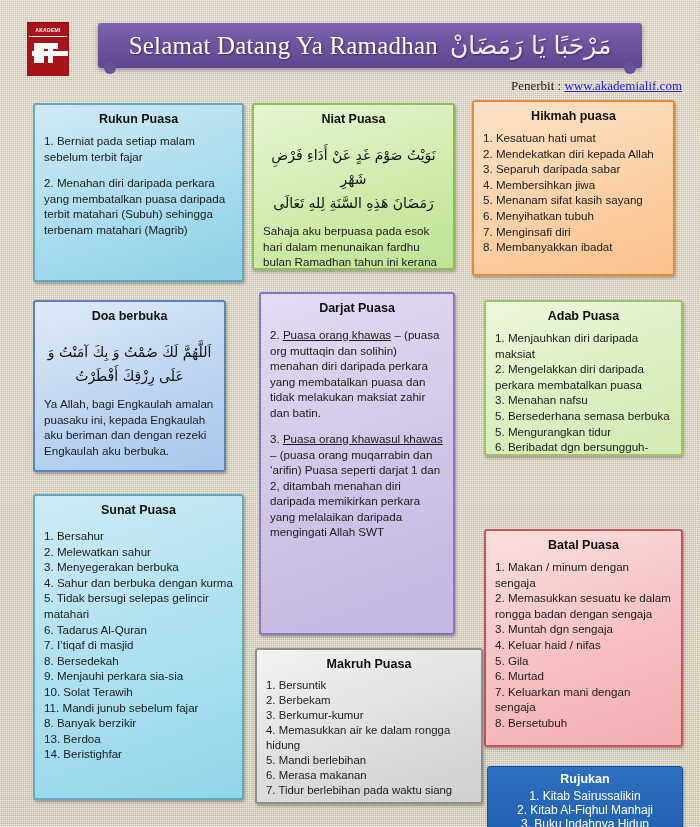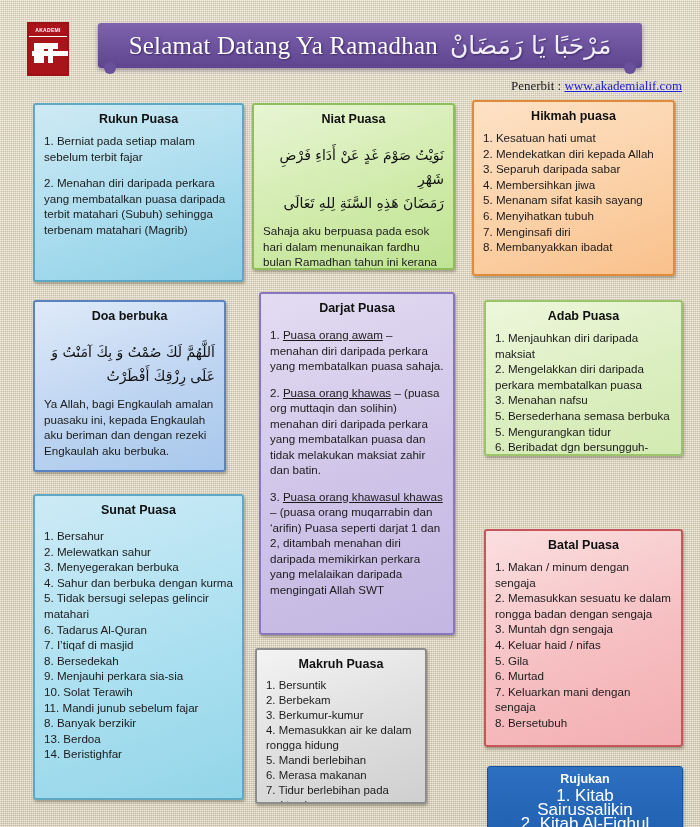--- a/index.html
+++ b/index.html
@@ -86,21 +86,21 @@
     text-align:center;font-weight:bold;font-size:12.5px;color:#111;
     margin:1px 0 6px 0;line-height:15px;
   }
   .card ol, .card ul{margin:0;padding:0;list-style:none;}
   .card li, .card p{
     font-size:11.6px;line-height:15.5px;color:#1b1b1b;margin:0;
   }
   .card p.gap{margin-top:11px;}
   .u{text-decoration:underline;}
   .arabic{
-    direction:rtl;text-align:right;font-family:"DejaVu Sans",sans-serif;
+    direction:rtl;text-align:center;font-family:"DejaVu Sans",sans-serif;
     font-size:14px;line-height:24px;color:#111;margin:16px 0 8px 0;
   }
 
   
   #rukun{
     left:33px;top:103px;width:211px;height:179px;
     background:linear-gradient(160deg,#cfeaf4 0%, #a9dcee 55%, #8fd0e6 100%);
     border:2px solid #5fa8c4;
   }
   #niat{
@@ -133,31 +133,31 @@
     left:33px;top:494px;width:211px;height:306px;
     background:linear-gradient(160deg,#cdeaf6 0%, #abe0f0 55%, #93d5e9 100%);
     border:2px solid #5fa8c4;
   }
   #batal{
     left:484px;top:529px;width:199px;height:218px;
     background:linear-gradient(160deg,#fbdfe0 0%, #f6bfc2 55%, #f3aeb2 100%);
     border:2px solid #c4565c;
   }
   #makruh{
-    left:255px;top:648px;width:172px;height:156px;
+    left:255px;top:648px;width:228px;height:156px;
     background:linear-gradient(160deg,#f3f3f3 0%, #dedede 55%, #cfcfcf 100%);
     border:2px solid #8d8d8d;
   }
   #rujukan{
     left:487px;top:766px;width:196px;height:79px;
     background:linear-gradient(180deg,#2d6fc0 0%, #1f5fb0 100%);
     border:1px solid #17509b;padding:4px 20px;
   }
   #rujukan .ttl{color:#ffffff;margin-bottom:2px;}
-  #rujukan li{color:#ffffff;text-align:center;font-size:17px;line-height:14px;}
+  #rujukan li{color:#ffffff;text-align:center;font-size:12px;line-height:14px;}
 
   #hikmah li,#adab li,#batal li,#makruh li,#sunat li{line-height:15.6px;}
   #makruh li{font-size:11.4px;line-height:15px;}
 </style>
 </head>
 <body>
 
 <div class="canvas">
 
   <div class="logo">
@@ -210,21 +210,20 @@
     <div class="ttl">Doa berbuka</div>
     <div class="arabic">
       <div>اَللَّهُمَّ لَكَ صُمْتُ وَ بِكَ آمَنْتُ وَ</div>
       <div>عَلَى رِزْقِكَ أَفْطَرْتُ</div>
     </div>
     <p>Ya Allah, bagi Engkaulah amalan puasaku ini,  kepada Engkaulah aku beriman dan dengan rezeki Engkaulah aku berbuka.</p>
   </div>
 
   <div class="card" id="darjat">
     <div class="ttl">Darjat Puasa</div>
-    <p class="gap"><span>1. </span><span class="u">Puasa orang awam</span><span> – menahan diri daripada perkara yang membatalkan puasa sahaja.</span></p>
     <p class="gap"><span>2. </span><span class="u">Puasa orang khawas</span><span> – (puasa org muttaqin dan solihin) menahan diri daripada perkara yang membatalkan puasa dan tidak melakukan maksiat zahir dan batin.</span></p>
     <p class="gap"><span>3. </span><span class="u">Puasa orang khawasul khawas</span><span> – (puasa orang muqarrabin dan ‘arifin) Puasa seperti darjat 1 dan 2, ditambah menahan diri daripada memikirkan perkara yang melalaikan daripada mengingati Allah SWT</span></p>
   </div>
 
   <div class="card" id="adab">
     <div class="ttl">Adab Puasa</div>
     <ul>
       <li>1. Menjauhkan diri daripada maksiat</li>
       <li>2. Mengelakkan diri daripada perkara membatalkan puasa</li>
       <li>3. Menahan nafsu</li>

